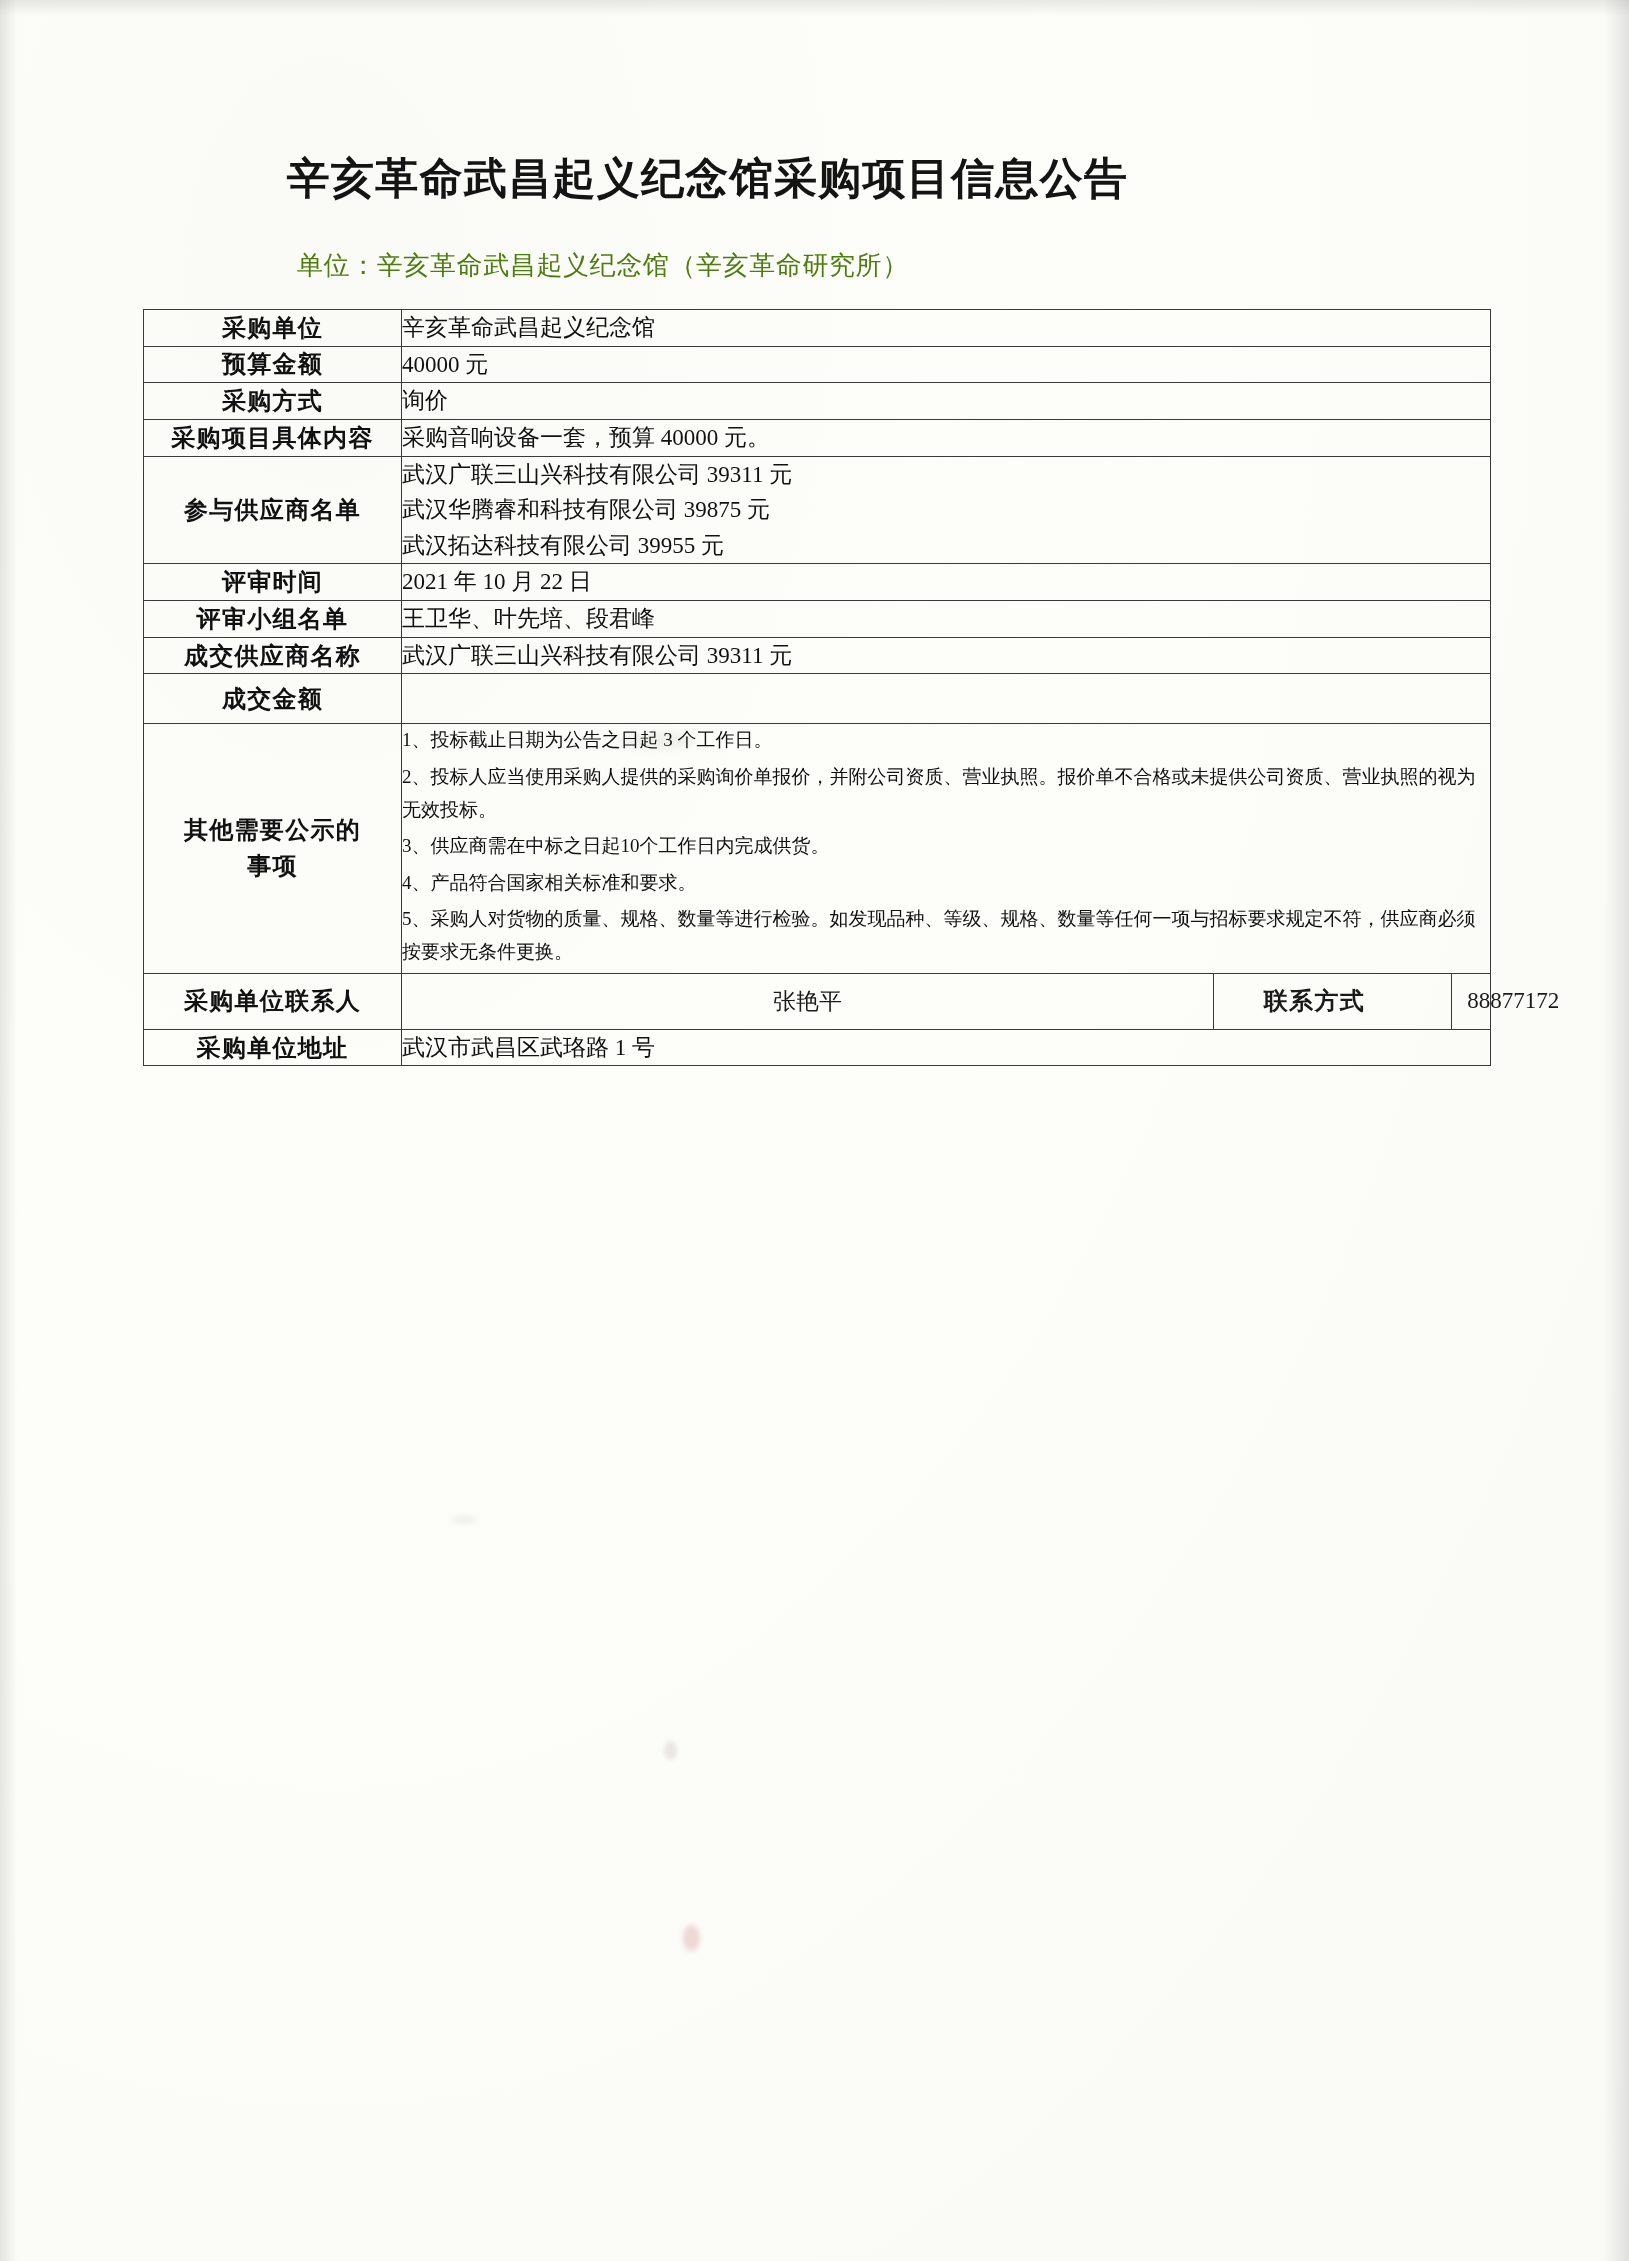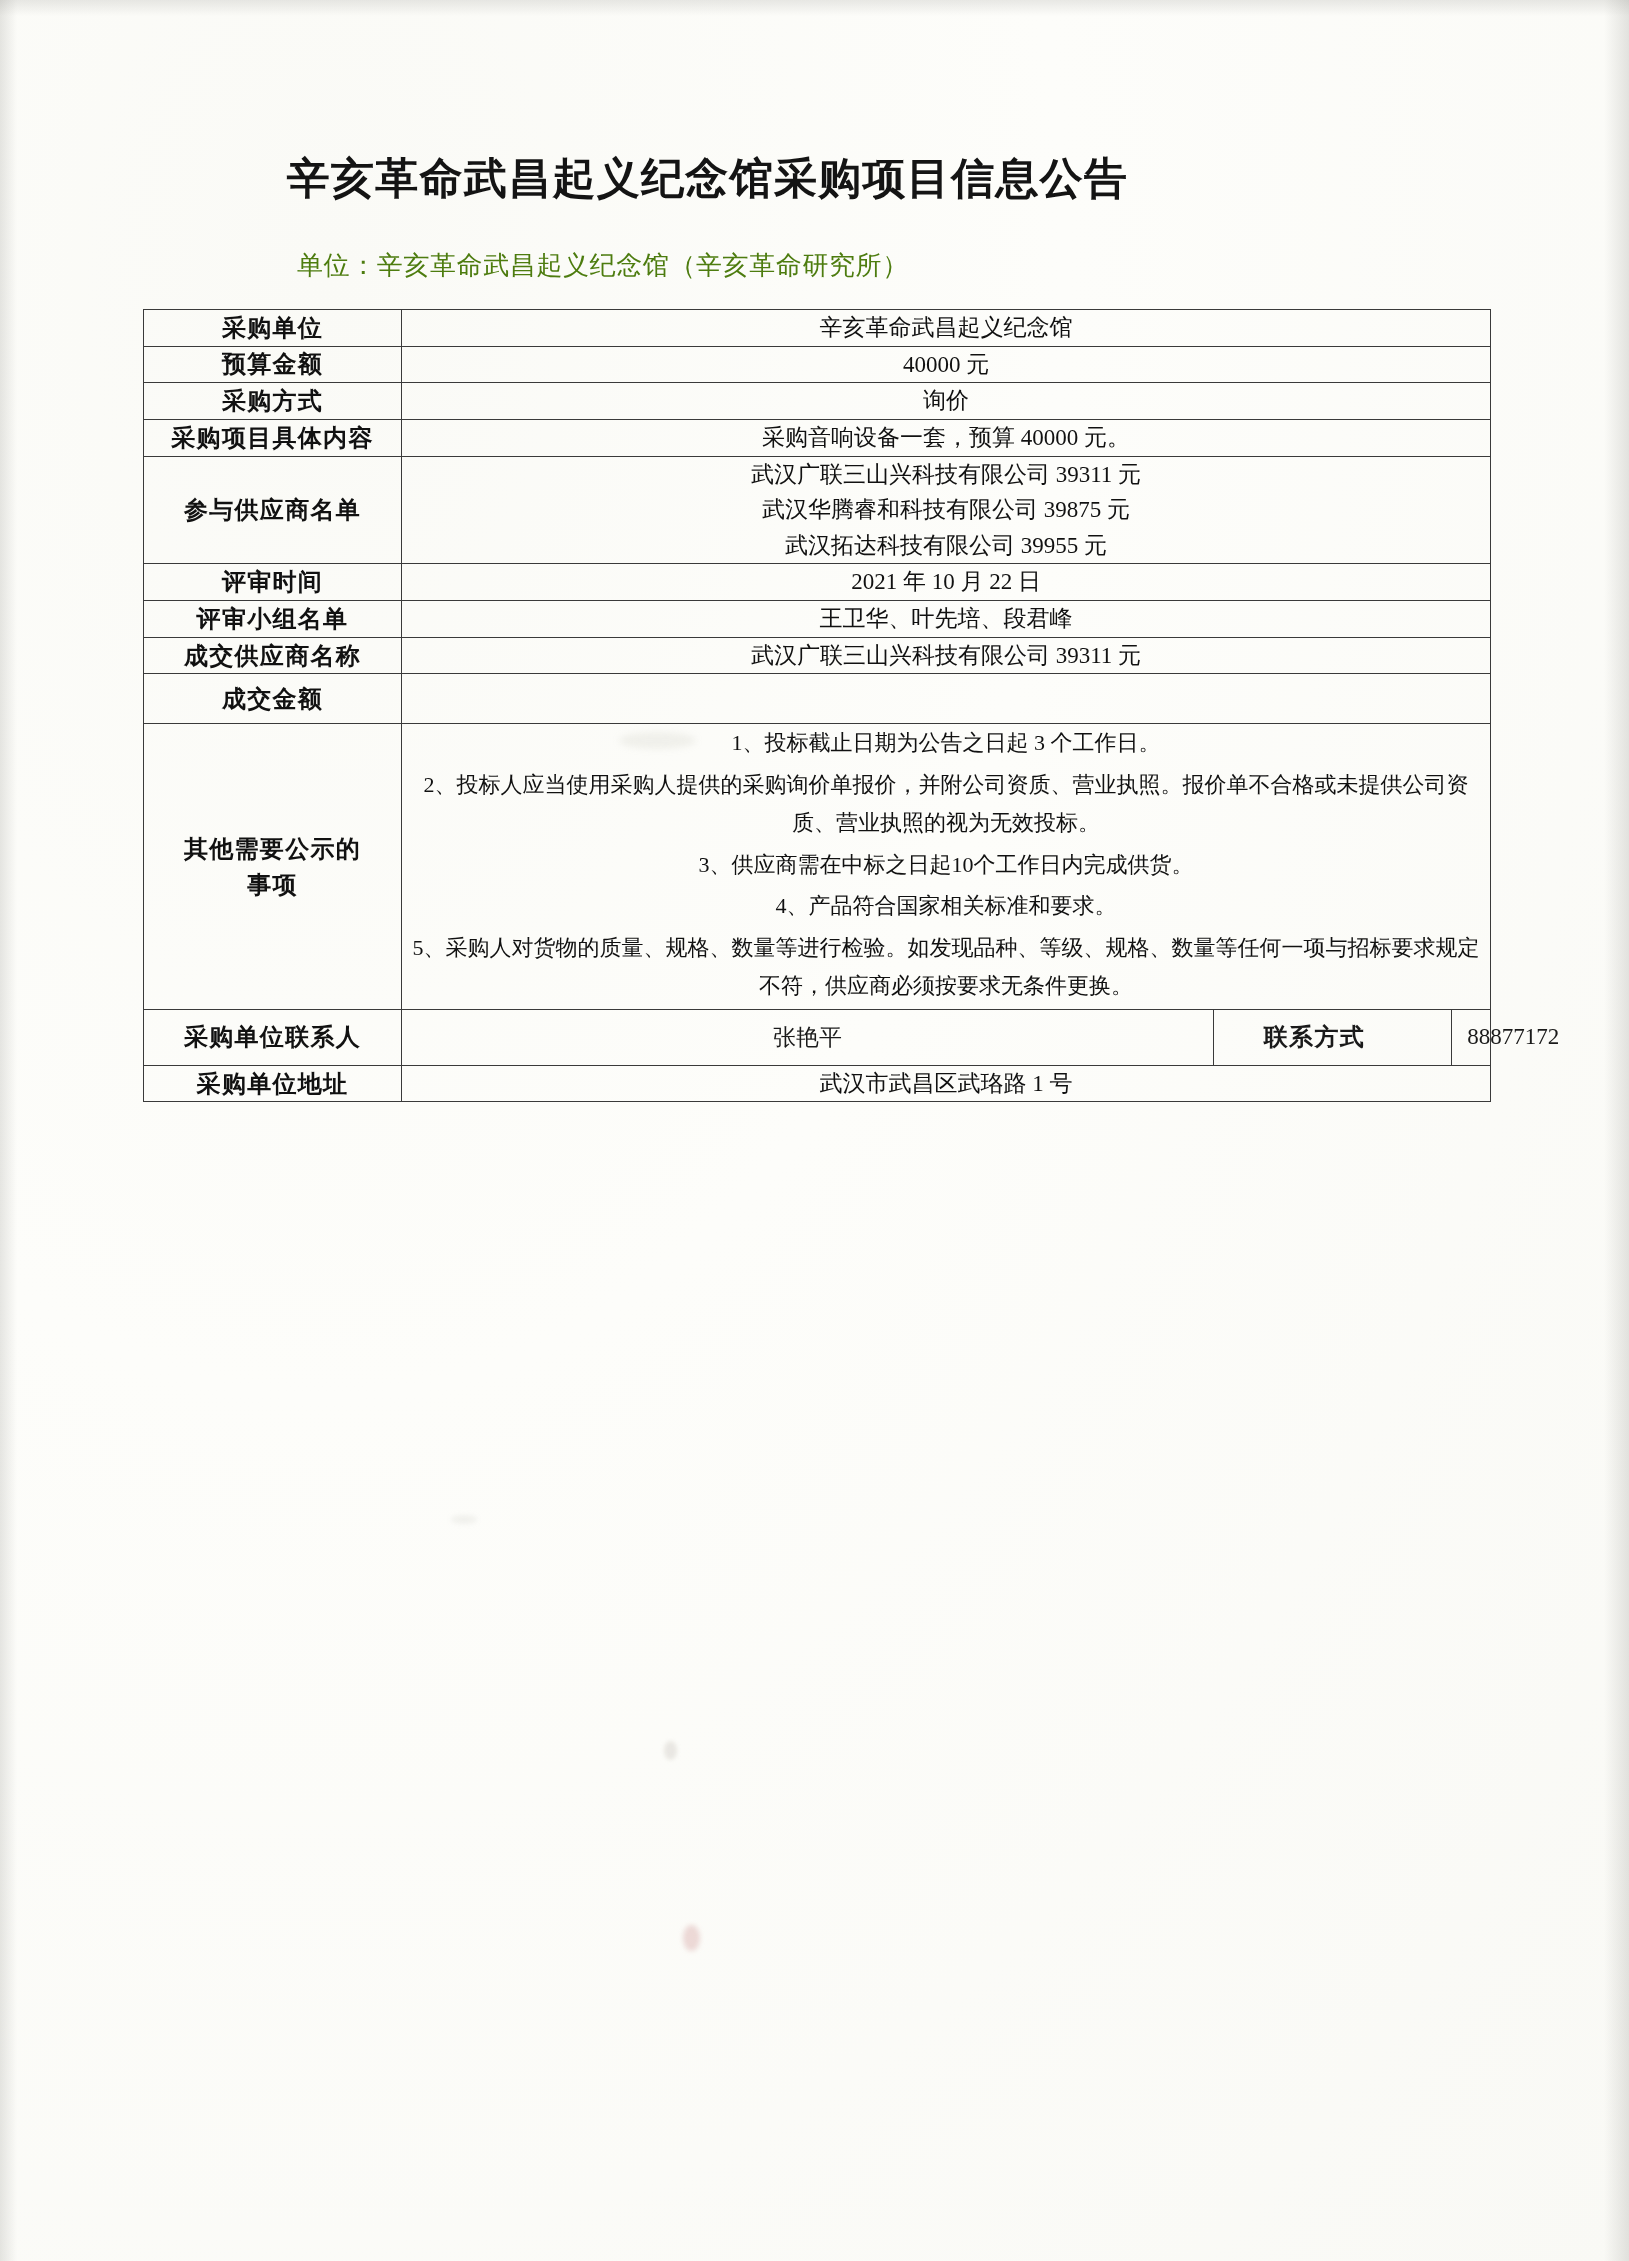--- a/index.html
+++ b/index.html
@@ -69,35 +69,35 @@
     text-align: center;
     font-family: "Liberation Sans", sans-serif;
     font-weight: bold;
     font-size: 24px;
     letter-spacing: 1.3px;
     color: #111;
     padding: 11.6px 3.9px;
     margin-top: 38px;
   }
   td.value {
-    text-align: center;
+    text-align: left;
     font-size: 23px;
     color: #111;
     padding: 11.6px 6.4px;
     line-height: 1.55;
   }
   td.value.empty {
     height: 49px;
   }
   .vlines {
     line-height: 1.72;
   }
   td.notes {
-    text-align: center;
-    font-size: 22px;
+    text-align: left;
+    font-size: 19px;
     line-height: 1.72;
     padding: 15.5px 19.3px 17px 22px;
     color: #111;
     margin-left: 28px;
   }
   td.notes p {
     margin: 0 0 3.9px 0;
   }
   td.label.two-line {
     line-height: 1.5;

